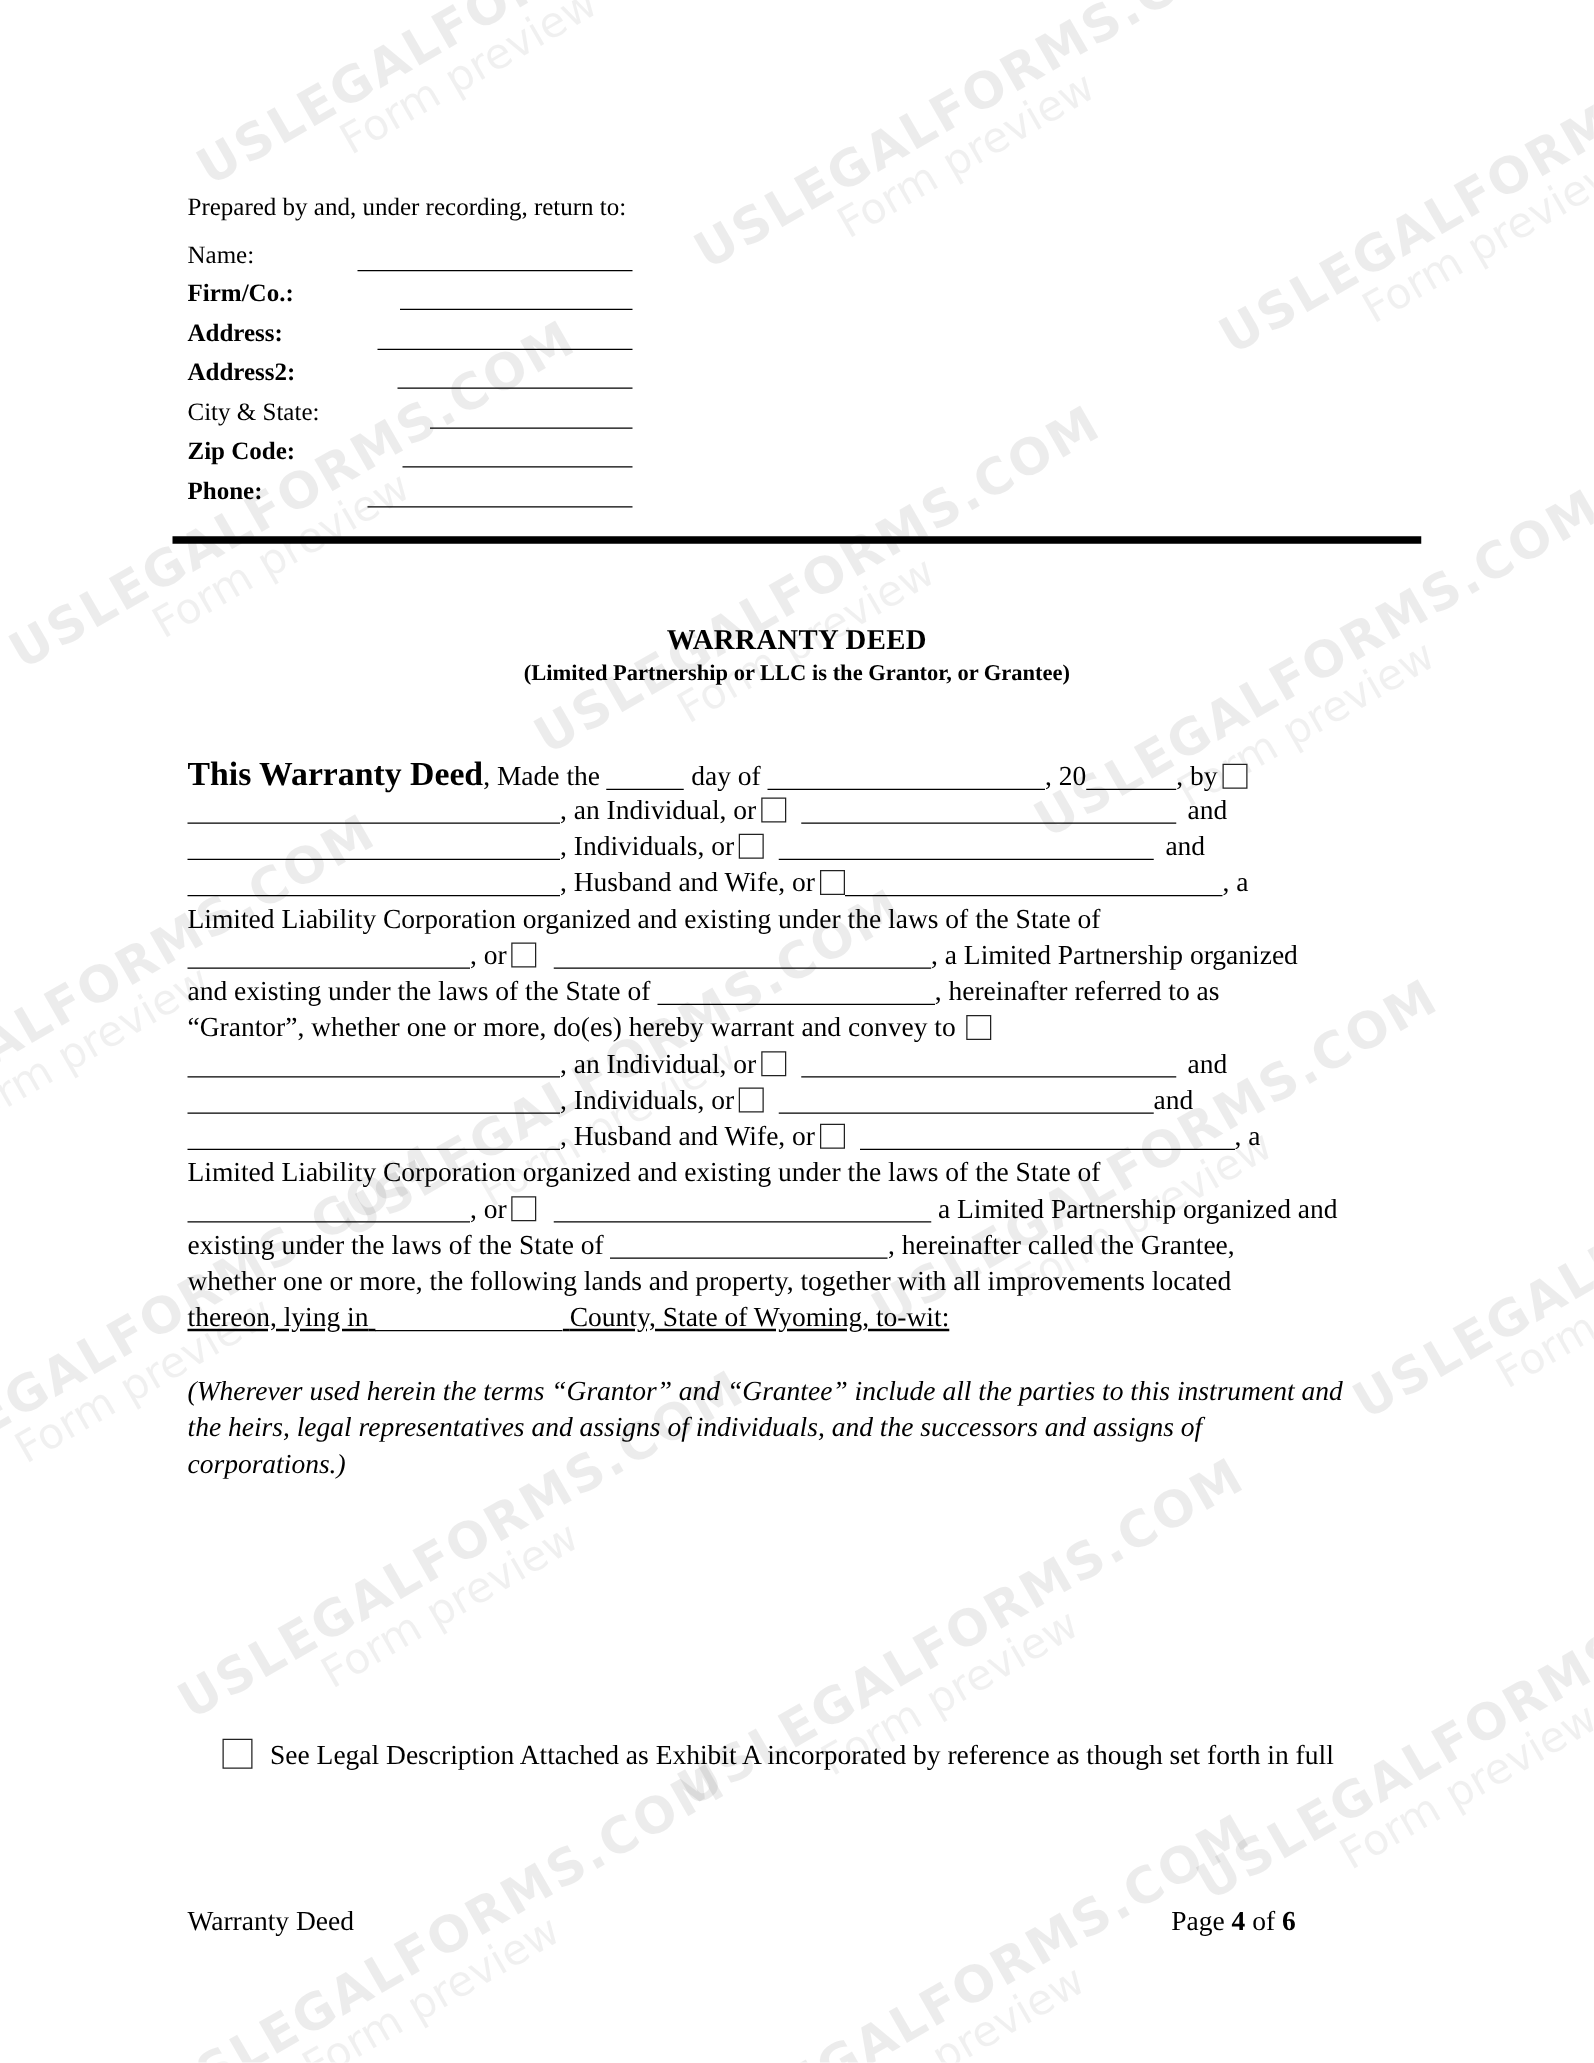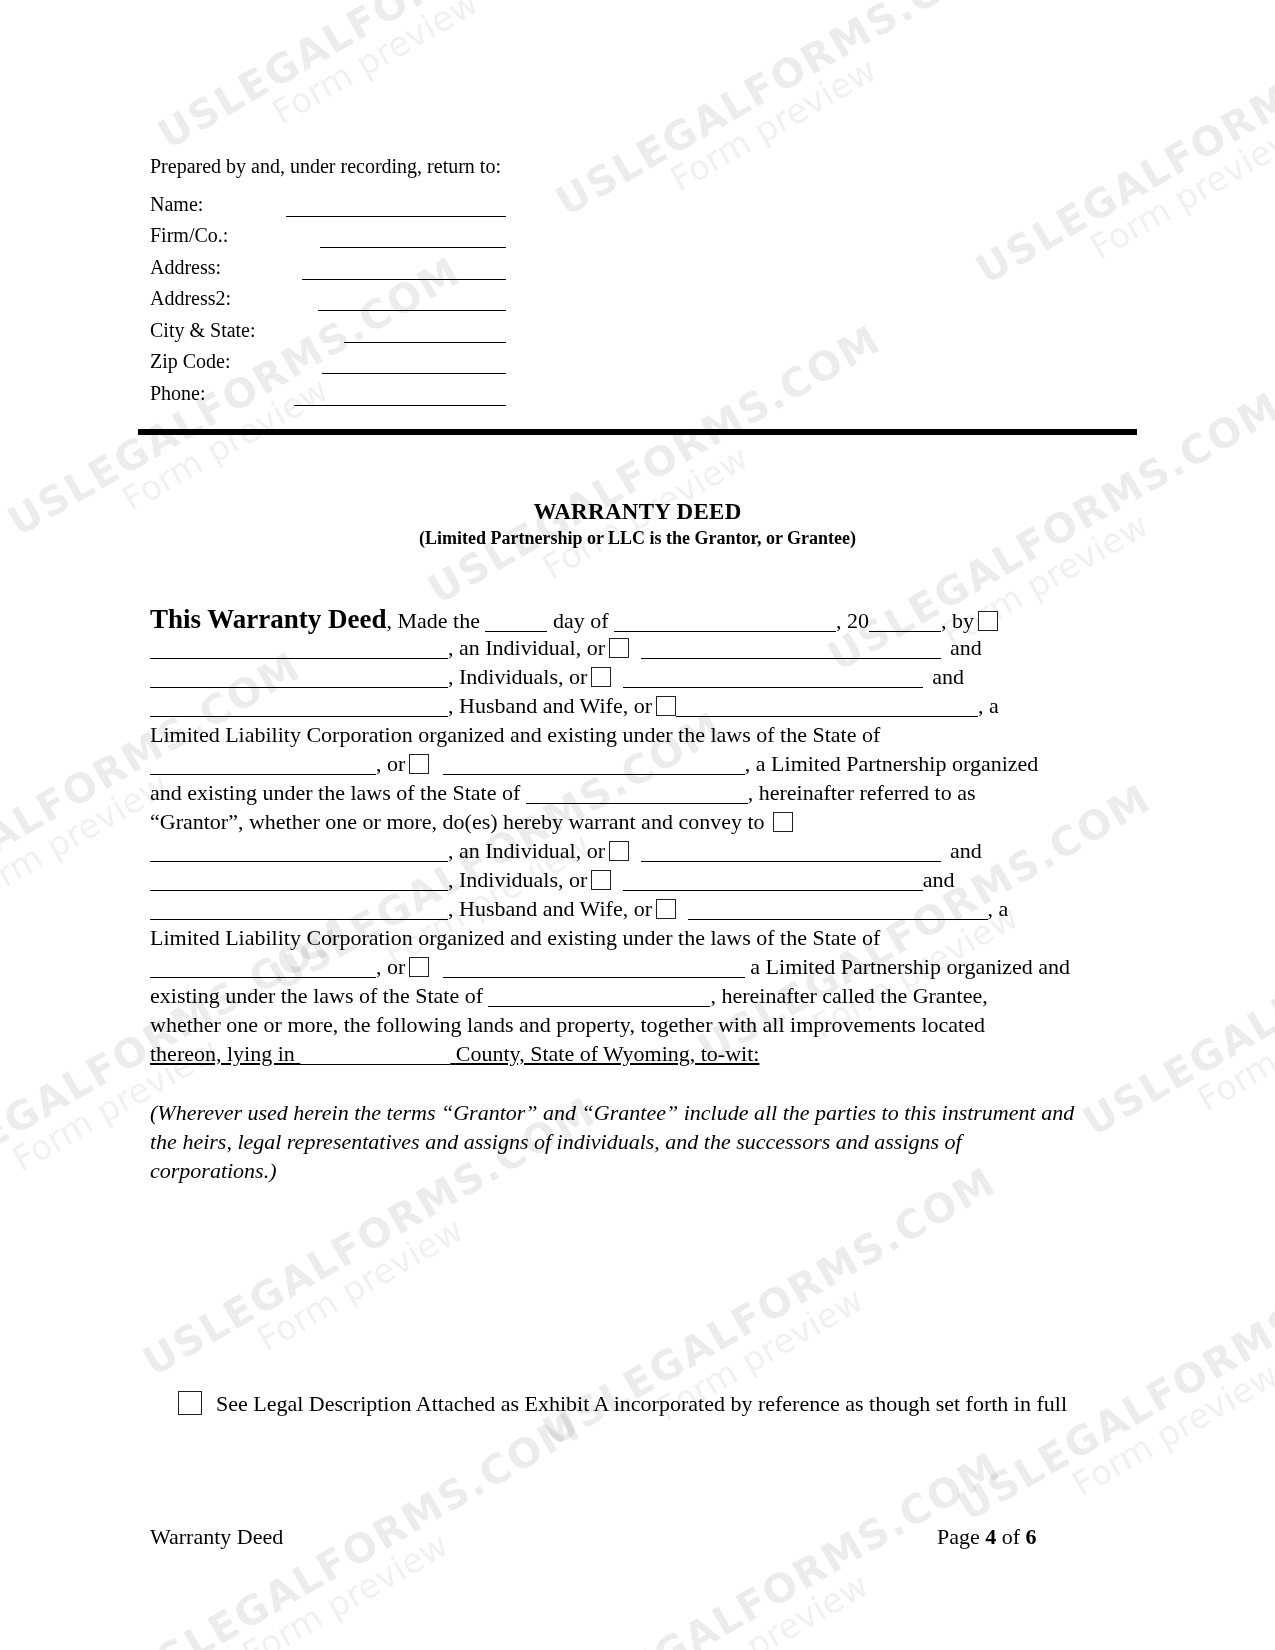--- a/index.html
+++ b/index.html
@@ -13,21 +13,21 @@
   .wm .brand { display: block; font-size: 40px; font-weight: bold; letter-spacing: 2px; color: rgba(0,0,0,0.075); }
   .wm .sub { display: block; font-size: 34px; margin-left: 110px; margin-top: -6px; color: rgba(0,0,0,0.06); }
 
   .page { position: absolute; inset: 0; z-index: 1; }
 
   
   .return-block { position: absolute; left: 150px; top: 154px; width: 356px; font-size: 20px; line-height: 25px; }
   .return-block .prep { margin-bottom: 6px; }
   .rf-row { display: flex; align-items: flex-end; height: 31.5px; }
   .rf-label { white-space: nowrap; }
-  .rf-label.bold { font-weight: normal; }
+  .rf-label.bold { font-weight: bold; }
   .rf-line { position: absolute; right: 0; height: 0; border-bottom: 1.5px solid #000; }
   .rf-row { position: relative; }
 
   .thick-rule { position: absolute; left: 138px; top: 429px; width: 999px; height: 6px; background: #000; }
 
   .title { position: absolute; left: 0; width: 1275px; top: 499px; text-align: center;
            font-weight: bold; font-size: 23px; letter-spacing: 0.3px; }
   .subtitle { position: absolute; left: 0; width: 1275px; top: 528px; text-align: center;
               font-weight: bold; font-size: 18px; }
 

